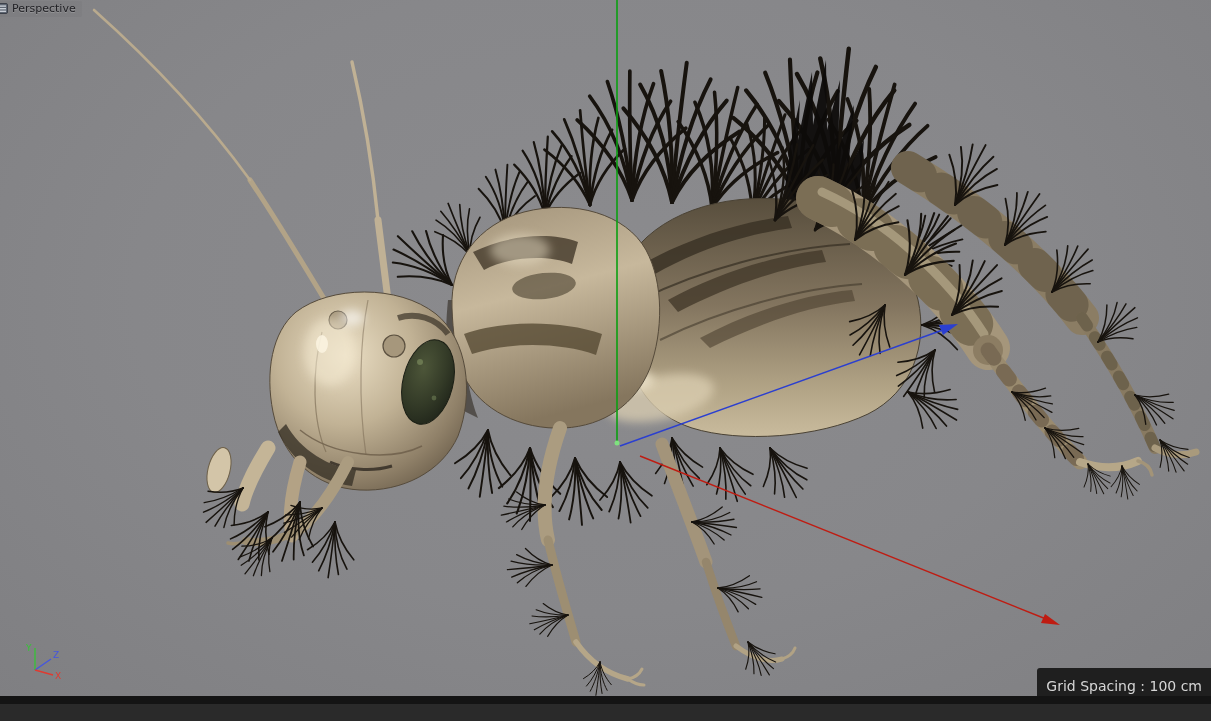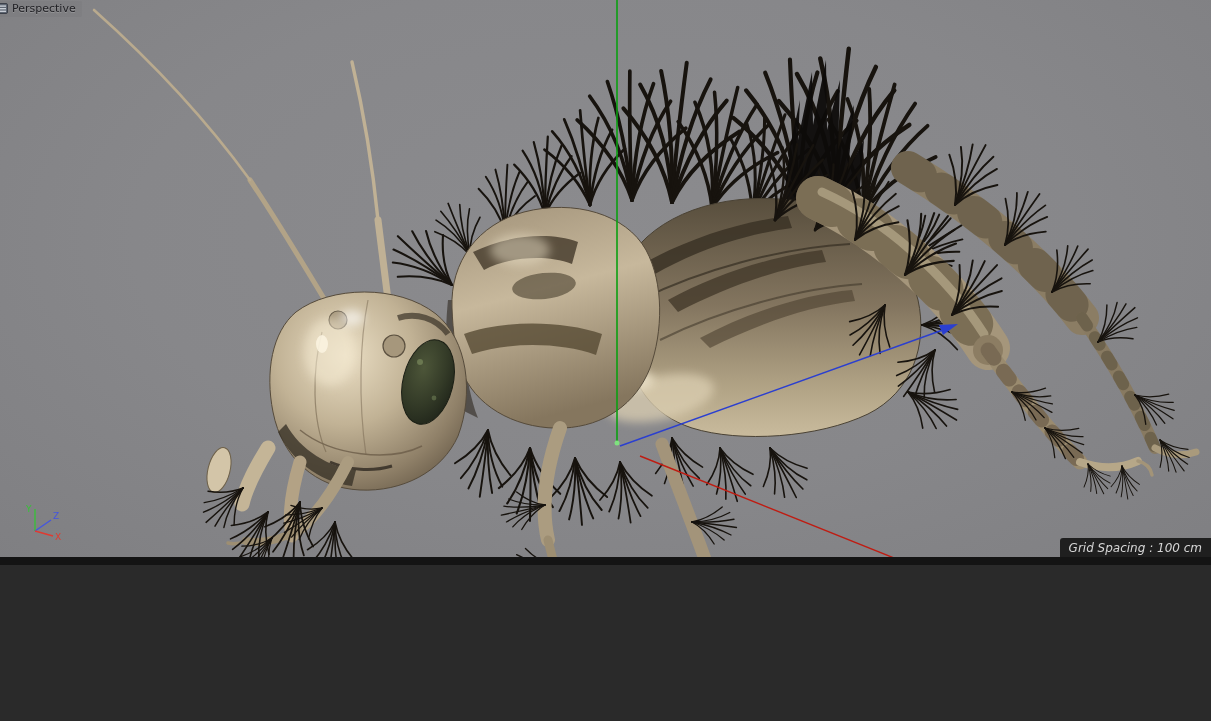--- a/index.html
+++ b/index.html
@@ -1,33 +1,33 @@
 <!DOCTYPE html>
 <html><head>
 <meta charset="utf-8">
 <style>
   html,body{margin:0;padding:0;background:#2a2a2a;}
   .stage{
-    position:relative;width:1211px;height:565px;overflow:hidden;
+    position:relative;width:1211px;height:704px;overflow:hidden;
     background:radial-gradient(ellipse at 50% 42%, #8b8b8e 0%, #87878a 55%, #7f7f82 100%);
     font-family:"DejaVu Sans","Liberation Sans",sans-serif;
   }
   .scene{position:absolute;left:0;top:0;width:1211px;height:721px;display:block;}
   .view-label{
     position:absolute;left:-6px;top:1px;display:flex;align-items:center;gap:4px;
     font-size:11px;color:#222226;text-shadow:0 1px 0 rgba(255,255,255,.18);
     padding:1px 6px 2px 2px;background:rgba(120,120,122,.35);border-radius:2px;
   }
   .view-menu-icon{width:12px;height:11px;display:inline-block;flex:0 0 auto;}
   .axis-gizmo{position:absolute;left:20px;bottom:16px;width:56px;height:50px;}
   .axis-gizmo text{font-size:9px;font-family:"DejaVu Sans",sans-serif;}
   .bottom-bar{position:absolute;left:0;bottom:0;width:100%;height:8px;background:#141414;}
   .grid-chip{
     position:absolute;right:0;bottom:6px;background:#1f1f1f;color:#d6d6d6;
-    font-size:12px;padding:3px 9px 4px 9px;border-top-left-radius:3px;white-space:nowrap;font-style:italic;
+    font-size:14px;padding:10px 9px 4px 9px;border-top-left-radius:3px;white-space:nowrap;
   }
 </style>
 </head>
 <body>
 
 <div class="stage">
 
   <svg class="scene" viewBox="0 0 1211 721">
     <defs>
       <radialGradient id="gHead" cx="38%" cy="32%" r="78%">

